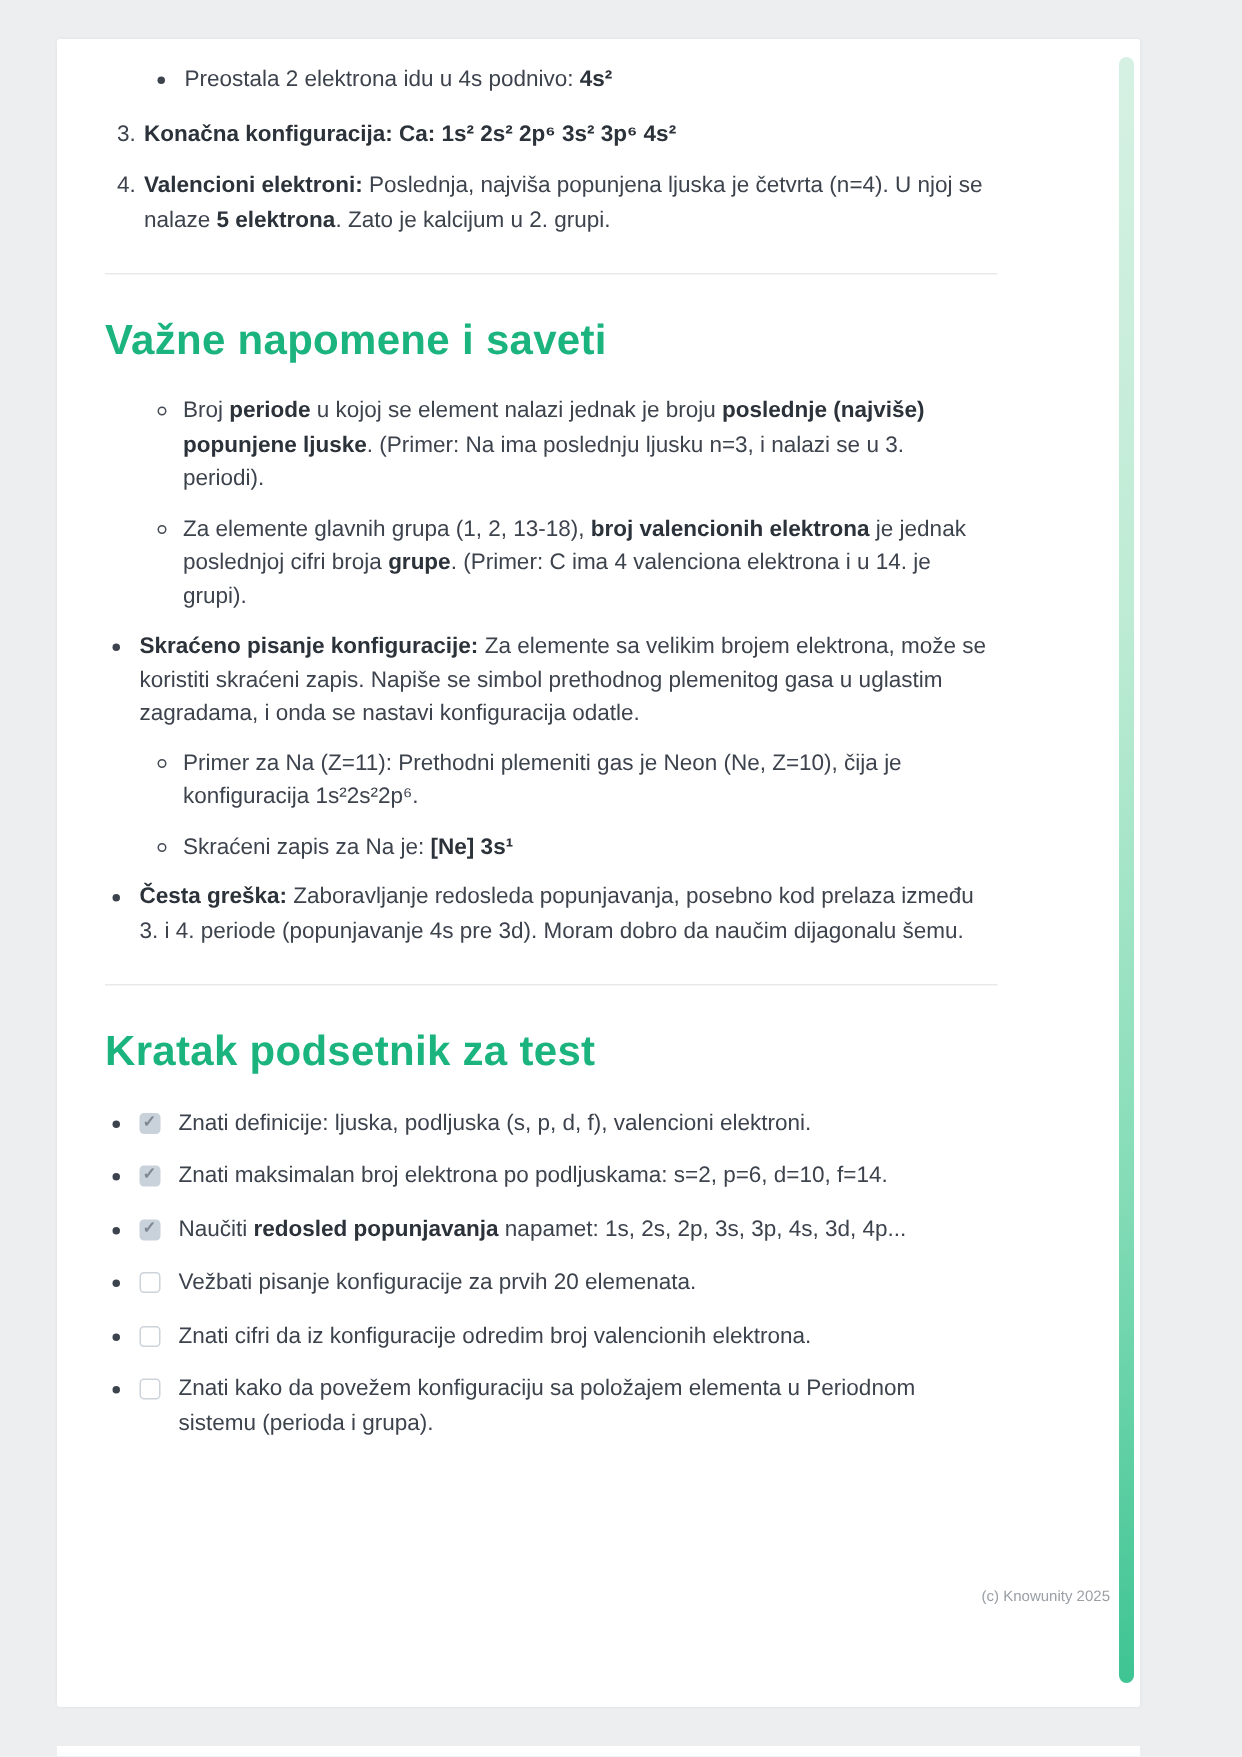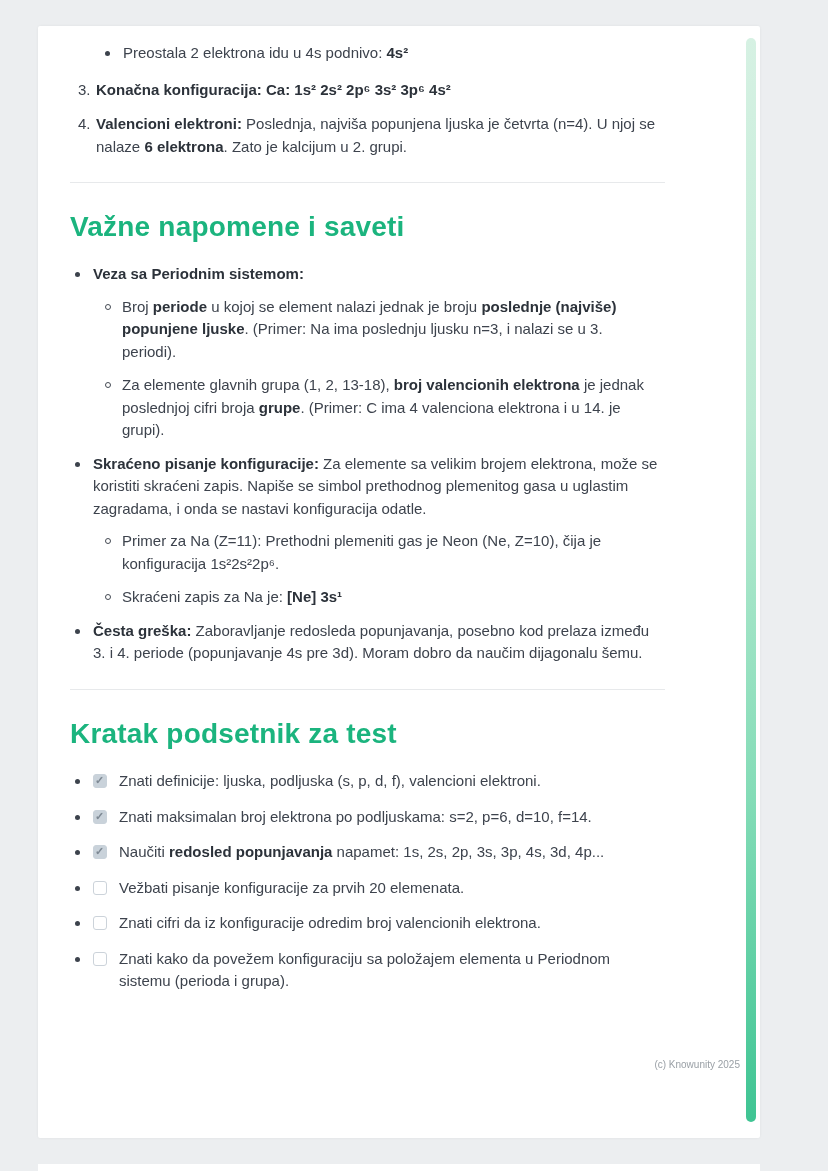--- a/index.html
+++ b/index.html
@@ -58,31 +58,27 @@
         <div class="txt"><span>Preostala 2 elektrona idu u 4s podnivo: </span><b>4s²</b></div>
       </div>
 
       <div class="oli">
         <span class="num">3.</span>
         <div class="txt"><b>Konačna konfiguracija: Ca: 1s² 2s² 2p⁶ 3s² 3p⁶ 4s²</b></div>
       </div>
 
       <div class="oli">
         <span class="num">4.</span>
-        <div class="txt"><b>Valencioni elektroni:</b><span> Poslednja, najviša popunjena ljuska je četvrta (n=4). U njoj se nalaze </span><b>6 elektrona</b><span>. Zato je kalcijum u 2. grupi.</span></div>
+        <div class="txt"><b>Valencioni elektroni:</b><span> Poslednja, najviša popunjena ljuska je četvrta (n=4). U njoj se nalaze </span><b>5 elektrona</b><span>. Zato je kalcijum u 2. grupi.</span></div>
       </div>
 
       <hr class="divider">
 
       <h2 class="sect">Važne napomene i saveti</h2>
 
-      <div class="li1">
-        <span class="m1"></span>
-        <div class="txt"><b>Veza sa Periodnim sistemom:</b></div>
-      </div>
 
       <div class="sublist">
         <div class="li2">
           <span class="m2"></span>
           <div class="txt"><span>Broj </span><b>periode</b><span> u kojoj se element nalazi jednak je broju </span><b>poslednje (najviše) popunjene ljuske</b><span>. (Primer: Na ima poslednju ljusku n=3, i nalazi se u 3. periodi).</span></div>
         </div>
         <div class="li2">
           <span class="m2"></span>
           <div class="txt"><span>Za elemente glavnih grupa (1, 2, 13-18), </span><b>broj valencionih elektrona</b><span> je jednak poslednjoj cifri broja </span><b>grupe</b><span>. (Primer: C ima 4 valenciona elektrona i u 14. je grupi).</span></div>
         </div>

